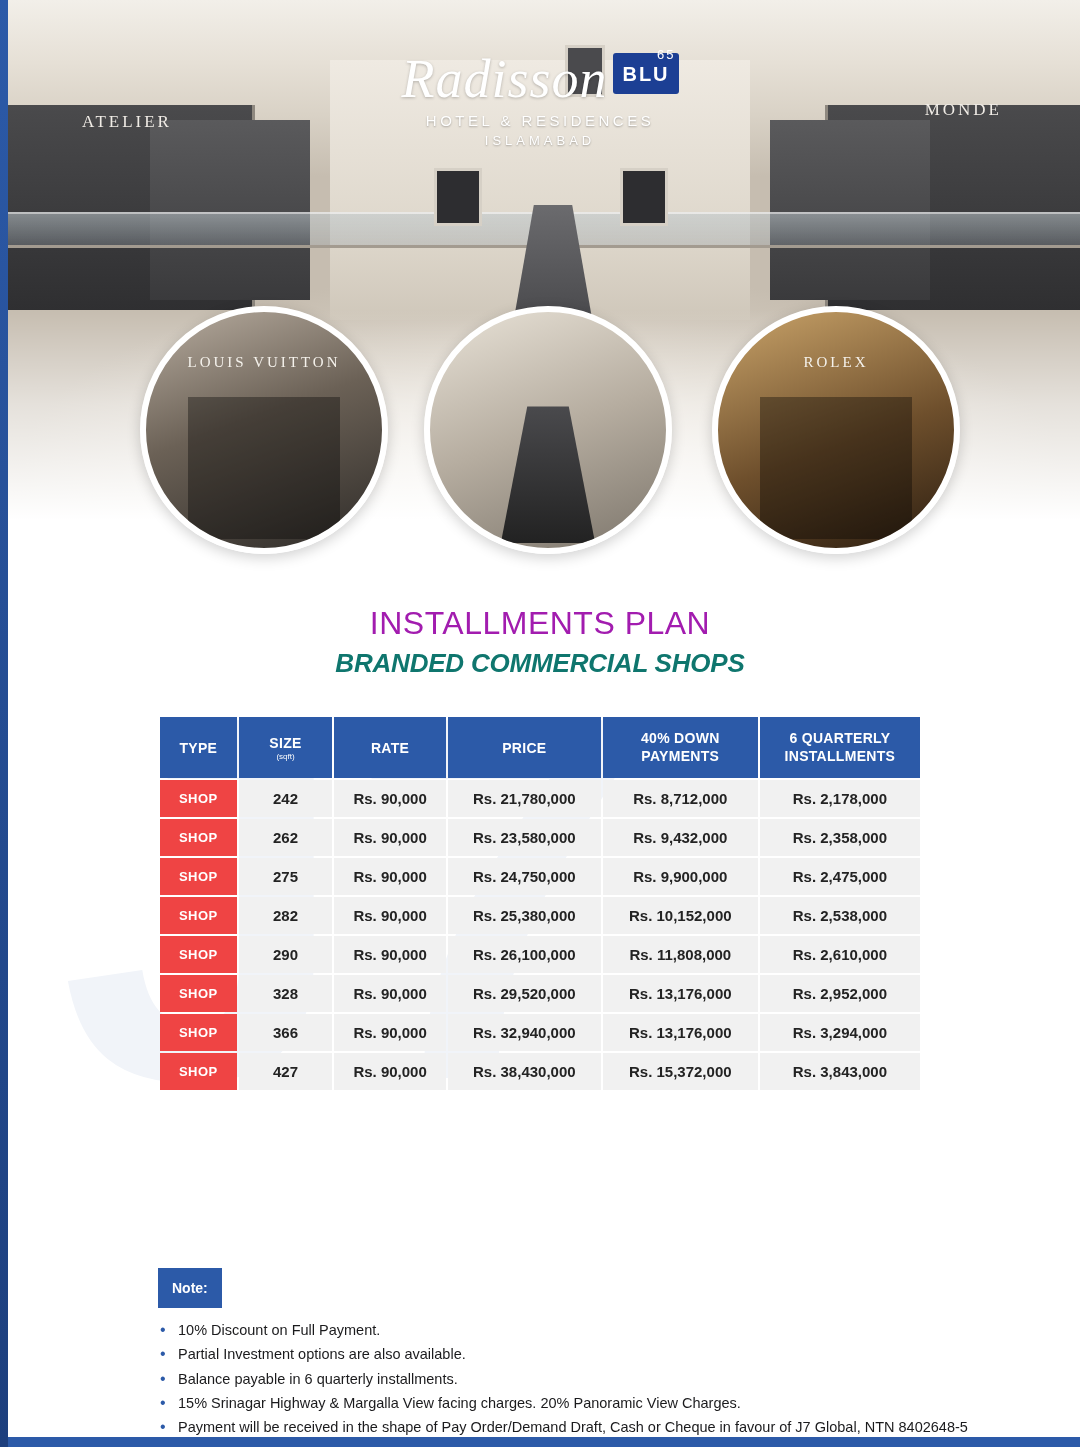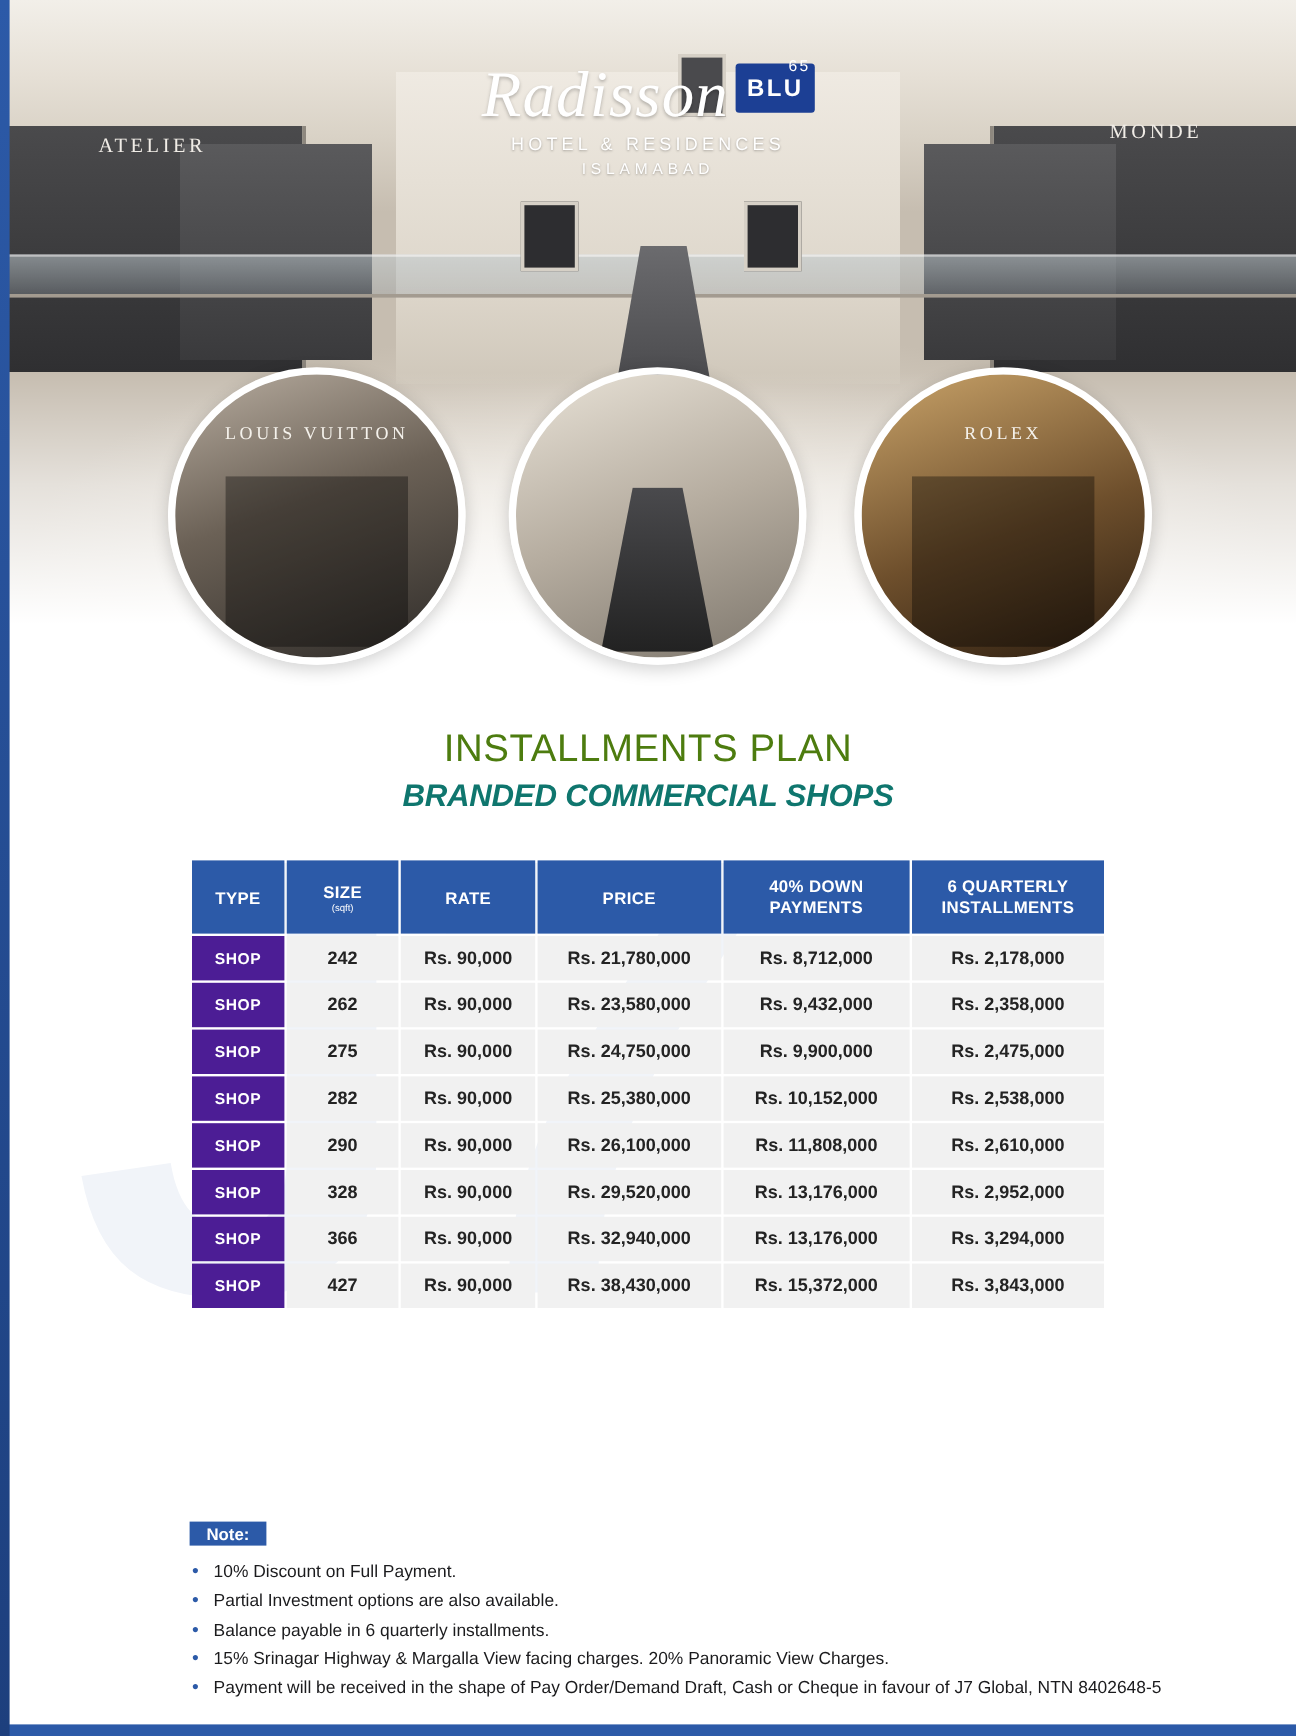--- a/index.html
+++ b/index.html
@@ -202,21 +202,21 @@
   }
 
   
   .titles {
     position: absolute;
     left: 0; right: 0; top: 605px;
     text-align: center;
   }
   .title-top {
     font-size: 32px;
-    color: #4d7c0f;
+    color: #a21caf;
     letter-spacing: .5px;
   }
   .title-main {
     margin-top: 6px;
     font-size: 26px;
     font-weight: bold;
     color: #0f766e;
     letter-spacing: -.2px;
     font-style: italic;
   }
@@ -265,21 +265,21 @@
   thead th.two-line { line-height: 1.25; }
   tbody td {
     background: #f1f1f1;
     color: #232323;
     font-size: 15px;
     font-weight: bold;
     text-align: center;
     padding: 10px 4px;
   }
   tbody td.type-cell {
-    background: #4c1d95;
+    background: #ef4444;
     color: #ffffff;
     font-size: 13px;
     letter-spacing: .5px;
   }
   col.c-type { width: 78px; }
   col.c-size { width: 96px; }
   col.c-rate { width: 114px; }
   col.c-price { width: 156px; }
   col.c-down { width: 158px; }
   col.c-inst { width: 162px; }
@@ -290,21 +290,21 @@
     left: 158px; top: 1268px;
     width: 820px;
     z-index: 2;
   }
   .note-badge {
     display: inline-block;
     background: #2c5aa8;
     color: #ffffff;
     font-size: 14px;
     font-weight: bold;
-    padding: 2px 14px;
+    padding: 12px 14px;
   }
   .note-list {
     margin-top: 12px;
     list-style: none;
   }
   .note-list li {
     position: relative;
     padding-left: 20px;
     margin-bottom: 4px;
     font-size: 14.5px;

